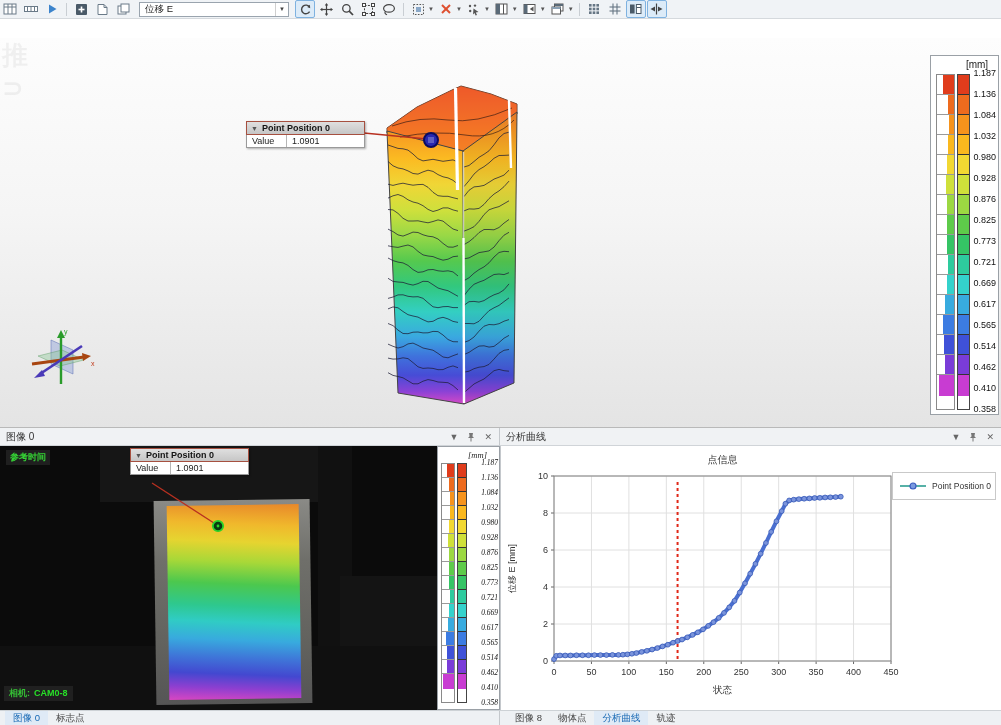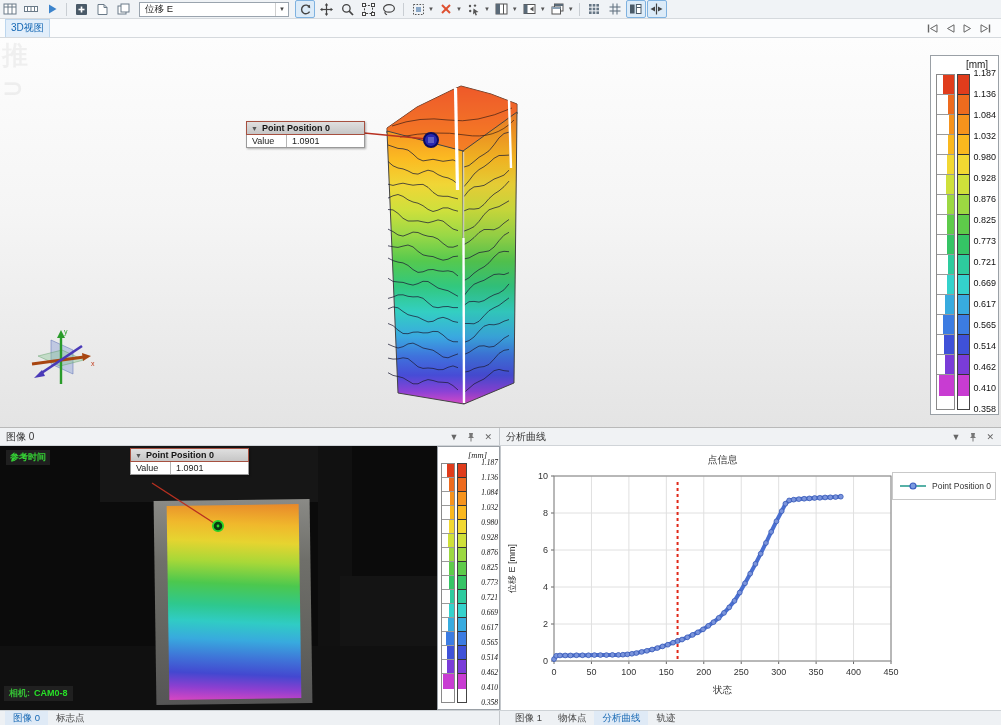--- a/index.html
+++ b/index.html
@@ -271,47 +271,20 @@
       </span>
     <span class="tbtn hl">
         <svg width="13" height="12">
           <line x1="6.5" y1="0.5" x2="6.5" y2="11.5" stroke="#444" stroke-width="1.2"></line>
           <path d="M0.5,6 L5,3.4 V8.6 Z" fill="#444"></path>
           <path d="M12.5,6 L8,3.4 V8.6 Z" fill="#444"></path>
         </svg>
       </span>
   </div>
 
-  <div class="tabstrip">
-    <span class="viewtab">3D视图</span>
-    <span class="media">
-      <span class="mbtn">
-          <svg width="11" height="9">
-            <line x1="1.5" y1="0.5" x2="1.5" y2="8.5" stroke="#666" stroke-width="1.4"></line>
-            <path d="M10,0.8 L3.5,4.5 L10,8.2 Z" fill="none" stroke="#666"></path>
-          </svg>
-        </span>
-      <span class="mbtn">
-          <svg width="9" height="9">
-            <path d="M8,0.8 L1.5,4.5 L8,8.2 Z" fill="none" stroke="#666"></path>
-          </svg>
-        </span>
-      <span class="mbtn">
-          <svg width="9" height="9">
-            <path d="M1,0.8 L7.5,4.5 L1,8.2 Z" fill="none" stroke="#666"></path>
-          </svg>
-        </span>
-      <span class="mbtn">
-          <svg width="11" height="9">
-            <path d="M1,0.8 L7.5,4.5 L1,8.2 Z" fill="none" stroke="#666"></path>
-            <line x1="9.5" y1="0.5" x2="9.5" y2="8.5" stroke="#666" stroke-width="1.4"></line>
-          </svg>
-        </span>
-    </span>
-  </div>
 
   <div class="view3d">
     <div class="watermark">推<br>⊃</div>
 
     <svg id="spec3d" width="1001" height="390" style="position:absolute;left:0;top:0;z-index:2">
         <defs>
           <linearGradient id="specGrad" x1="0" y1="48" x2="0" y2="366" gradientUnits="userSpaceOnUse">
             <stop offset="0" stop-color="#ec5a2a"></stop>
             <stop offset="0.07" stop-color="#f0772a"></stop>
             <stop offset="0.15" stop-color="#f79a22"></stop>
@@ -756,19 +729,19 @@
       <span>Point Position 0</span>
     </div>
   </div>
 
   <div class="bottomtabs">
     <div class="tabgroup left" id="tabsLeft">
         <span class="btab sel">图像 0</span>
         <span class="btab">标志点</span>
       </div>
     <div class="tabgroup right" id="tabsRight">
-        <span class="btab">图像 1</span>
+        <span class="btab">图像 8</span>
         <span class="btab">物体点</span>
         <span class="btab sel">分析曲线</span>
         <span class="btab">轨迹</span>
       </div>
   </div>
 </div>
 
 </body></html>

